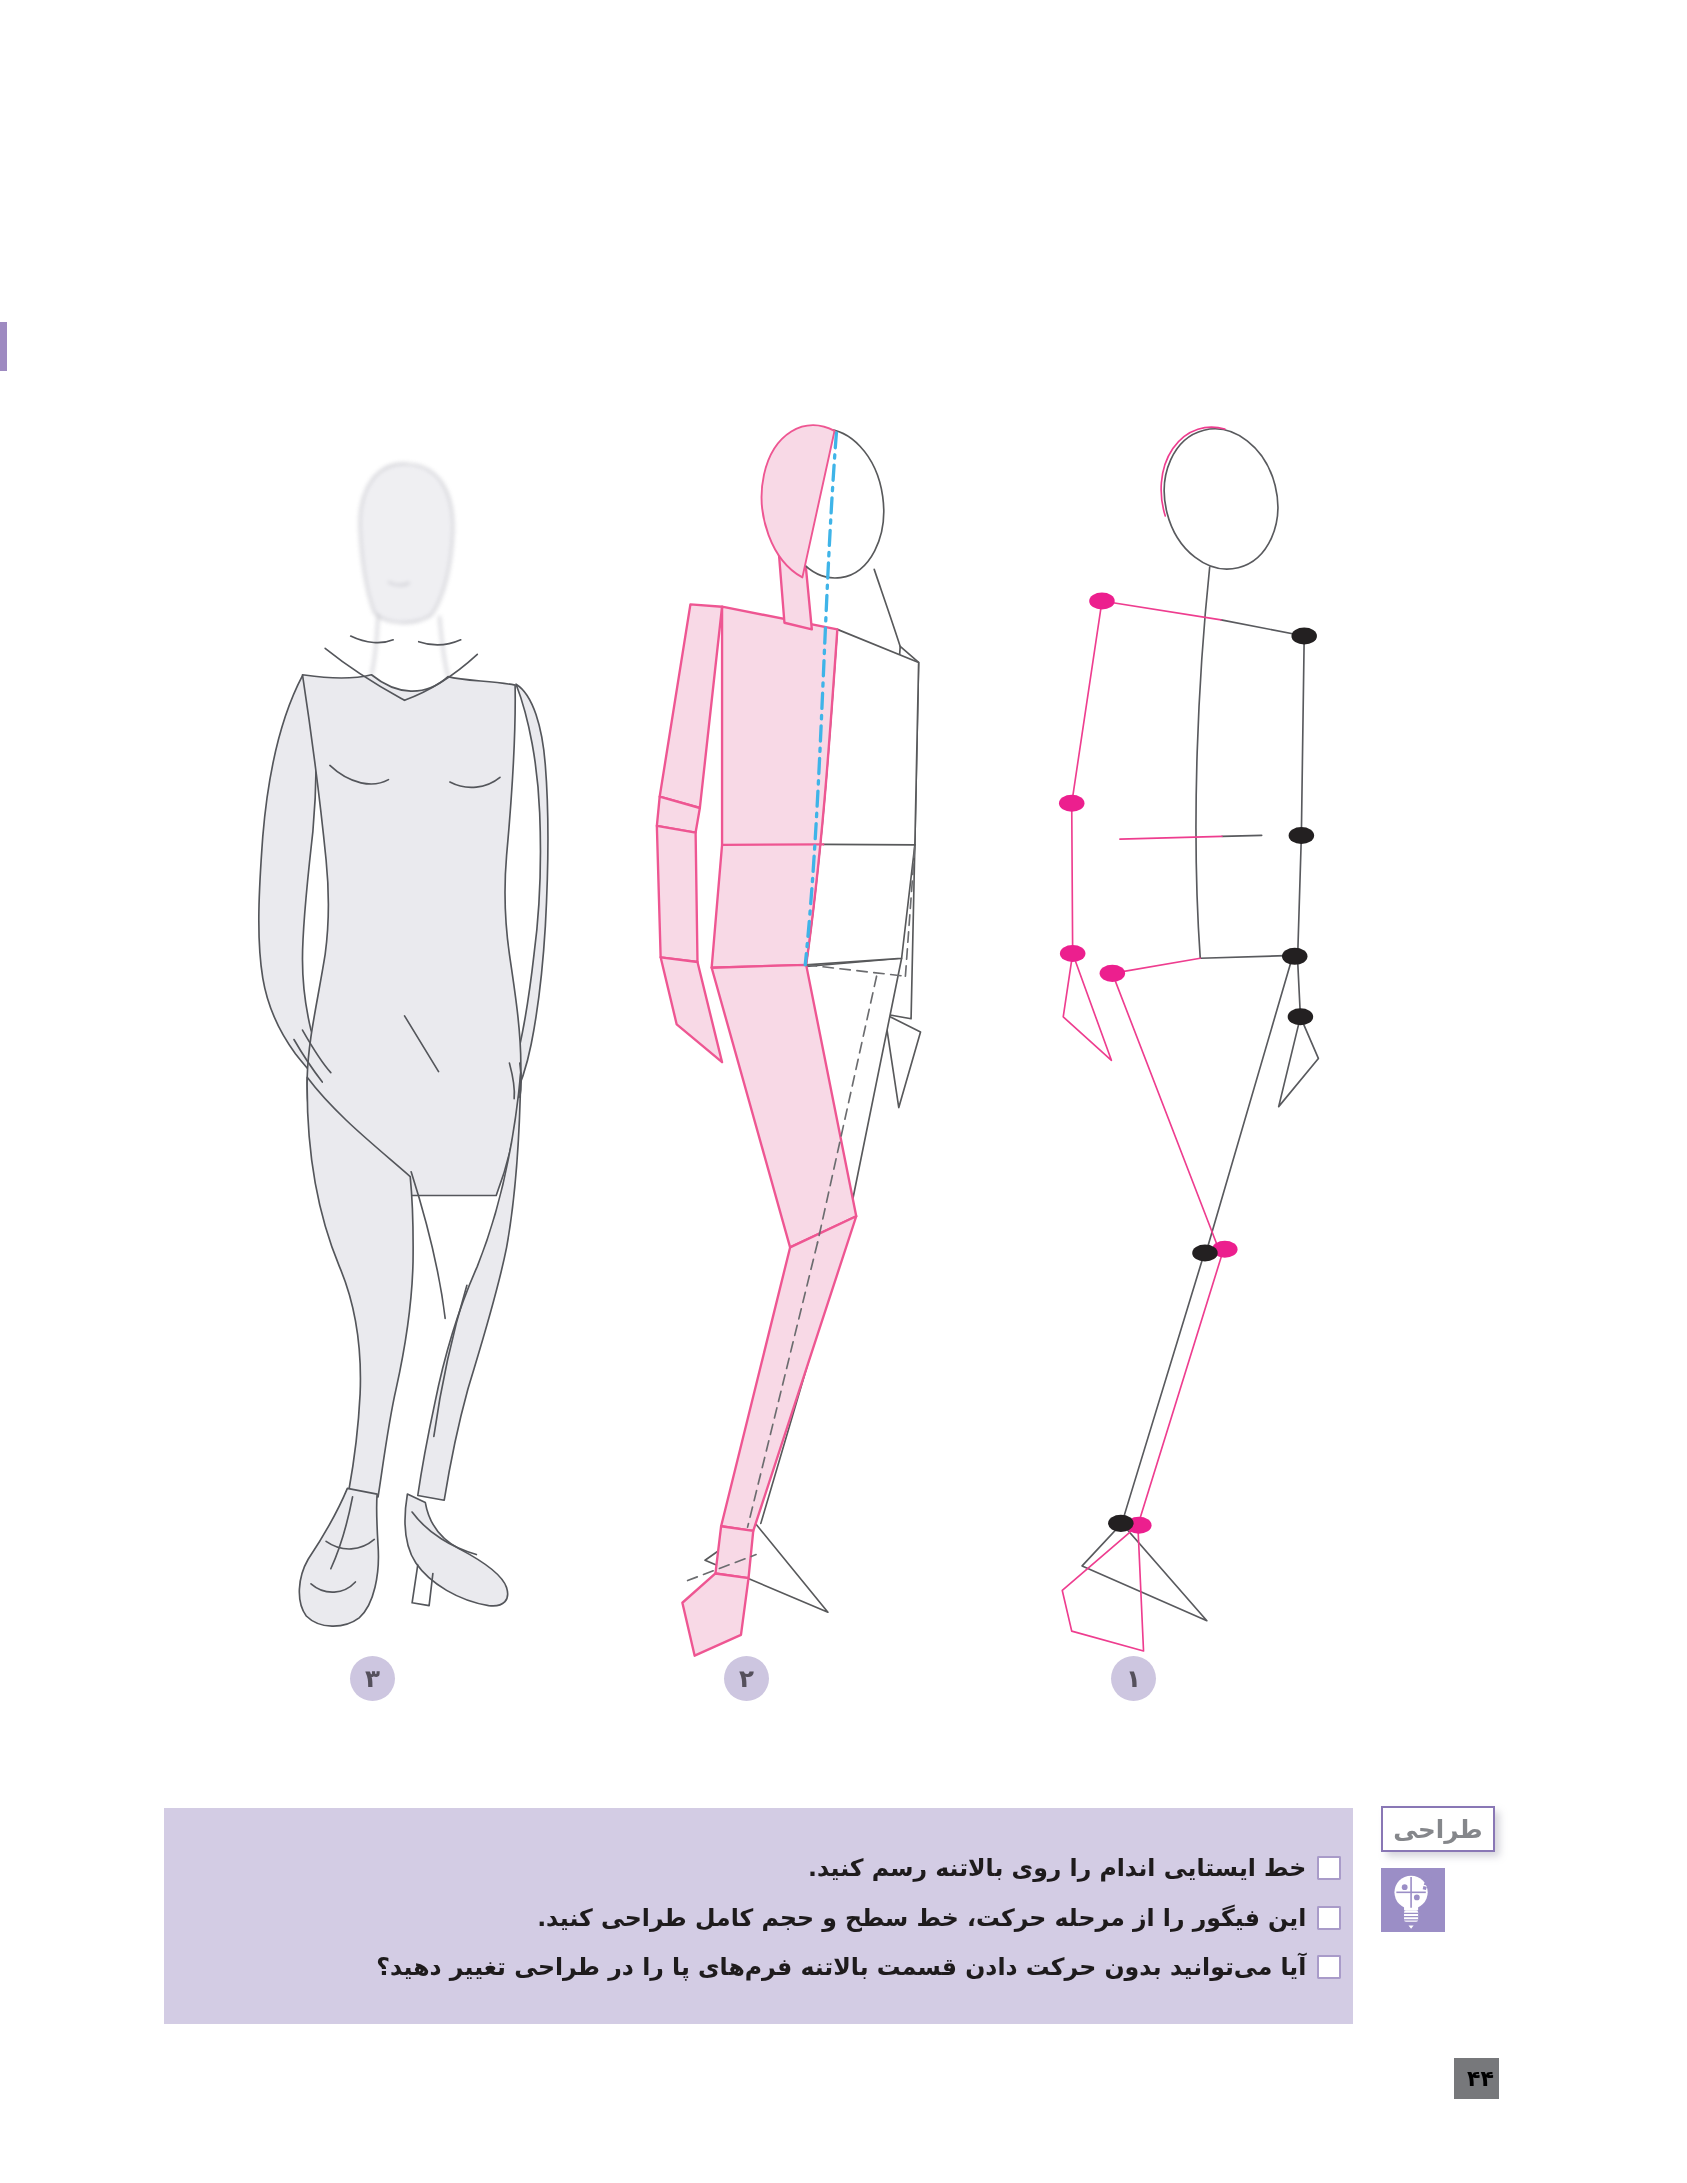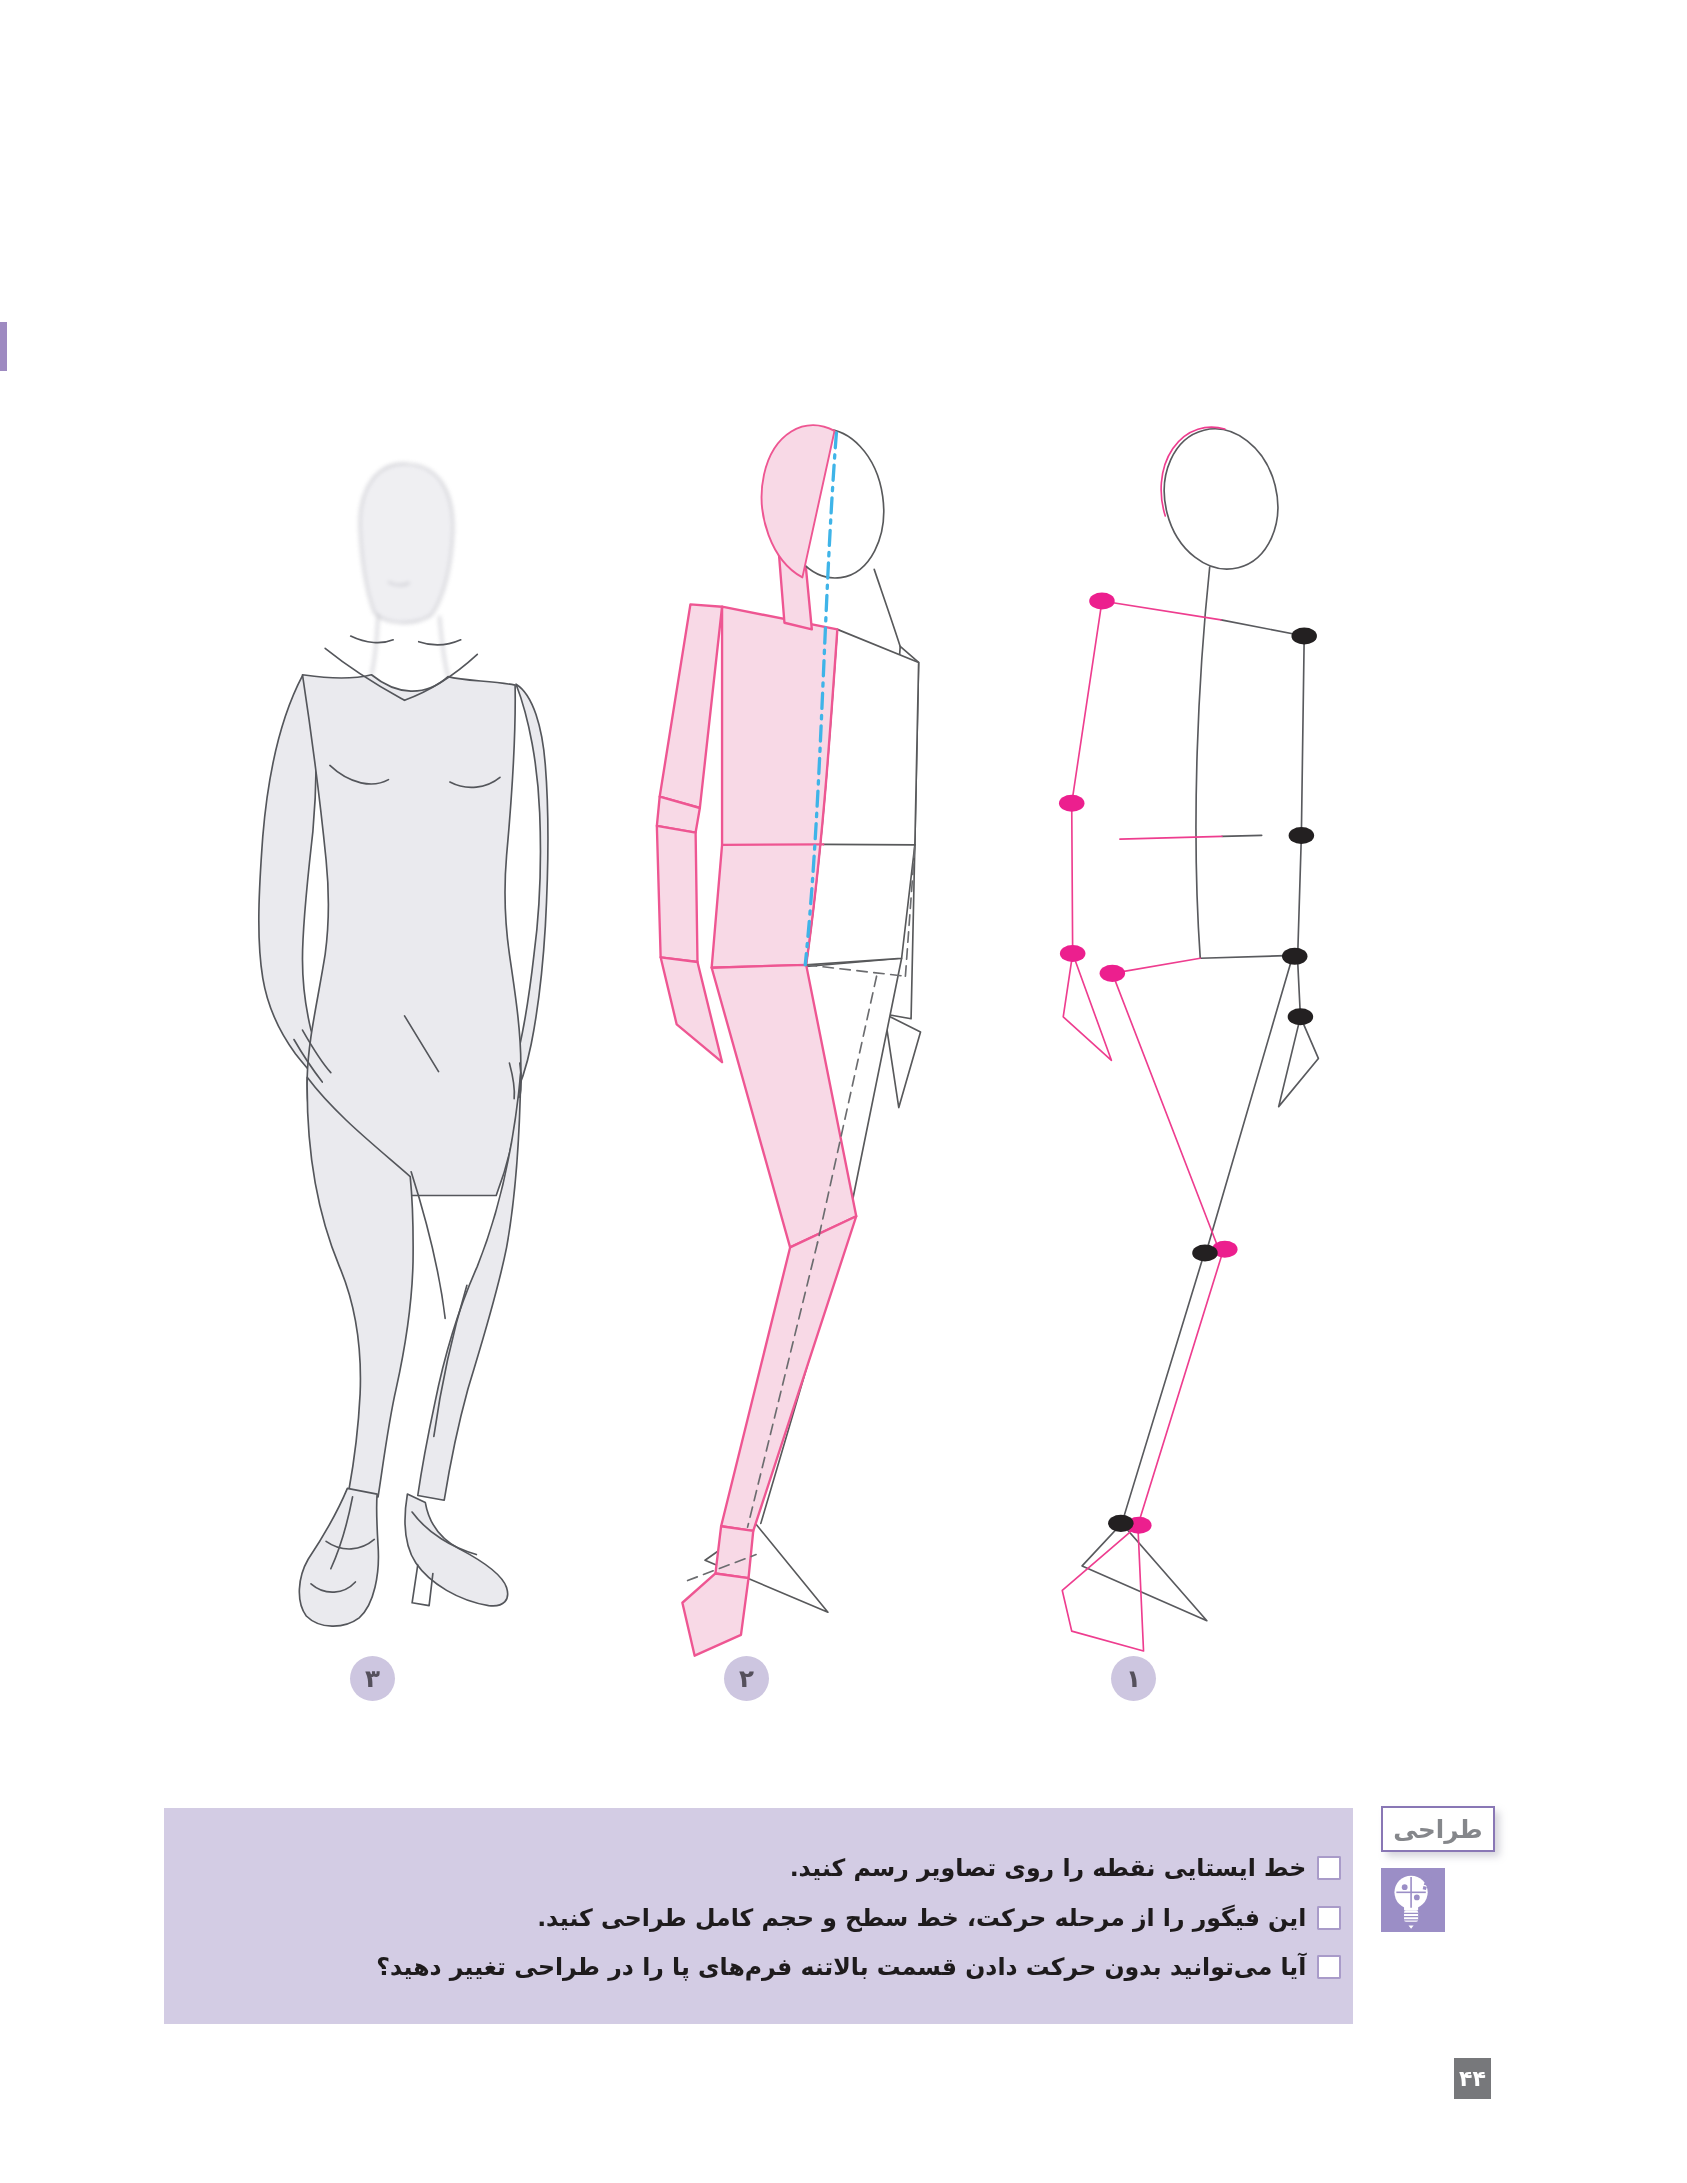--- a/index.html
+++ b/index.html
@@ -15,21 +15,21 @@
   #activity-box{position:absolute;left:164px;top:1808px;width:1189px;height:216px;background:#d3cce4;}
   .a-row{position:absolute;right:12.3px;display:flex;align-items:center;gap:10.4px;height:31px;direction:rtl;}
   .a-row .chk{flex:0 0 auto;width:20px;height:20px;background:#ffffff;border:2.4px solid #a99bc9;border-radius:1.4px;}
   .a-text{font-size:23.6px;font-weight:bold;color:#1e1b1c;white-space:nowrap;}
   #activity-label{position:absolute;left:1381px;top:1806px;width:110px;height:42px;background:#ffffff;
         border:2.8px solid #8977b5;display:flex;align-items:center;justify-content:center;
         box-shadow:4.7px 4.7px 7.6px rgba(130,125,150,.35);}
   #activity-label span{font-size:24.6px;font-weight:bold;color:#85878b;}
   #activity-icon{position:absolute;left:1381px;top:1868px;width:64px;height:64px;background:#9b8ec6;}
   #page-badge{position:absolute;left:1454px;top:2058px;width:37px;height:41px;background:#77787b;
-        color:#ffffff;font-size:22px;font-weight:bold;display:flex;align-items:center;justify-content:center;}
+        color:#000000;font-size:22px;font-weight:bold;display:flex;align-items:center;justify-content:center;padding-left:8px;}
 </style>
 </head>
 <body>
 
 <div id="page">
 
   <div id="side-tab"></div>
 
   <svg id="figures-svg" viewBox="0 0 3570 4620">
     <defs>
@@ -172,21 +172,21 @@
   <div class="step-circle" id="circle-2">
     <span>۲</span>
   </div>
   <div class="step-circle" id="circle-1">
     <span>۱</span>
   </div>
 
   <div id="activity-box">
     <div class="a-row" style="top:44px">
       <span class="chk"></span>
-      <span class="a-text">خط ایستایی نقطه را روی تصاویر رسم کنید.</span>
+      <span class="a-text">خط ایستایی اندام را روی بالاتنه رسم کنید.</span>
     </div>
     <div class="a-row" style="top:94px">
       <span class="chk"></span>
       <span class="a-text">این فیگور را از مرحله حرکت، خط سطح و حجم کامل طراحی کنید.</span>
     </div>
     <div class="a-row" style="top:143px">
       <span class="chk"></span>
       <span class="a-text">آیا می‌توانید بدون حرکت دادن قسمت بالاتنه فرم‌های پا را در طراحی تغییر دهید؟</span>
     </div>
   </div>

